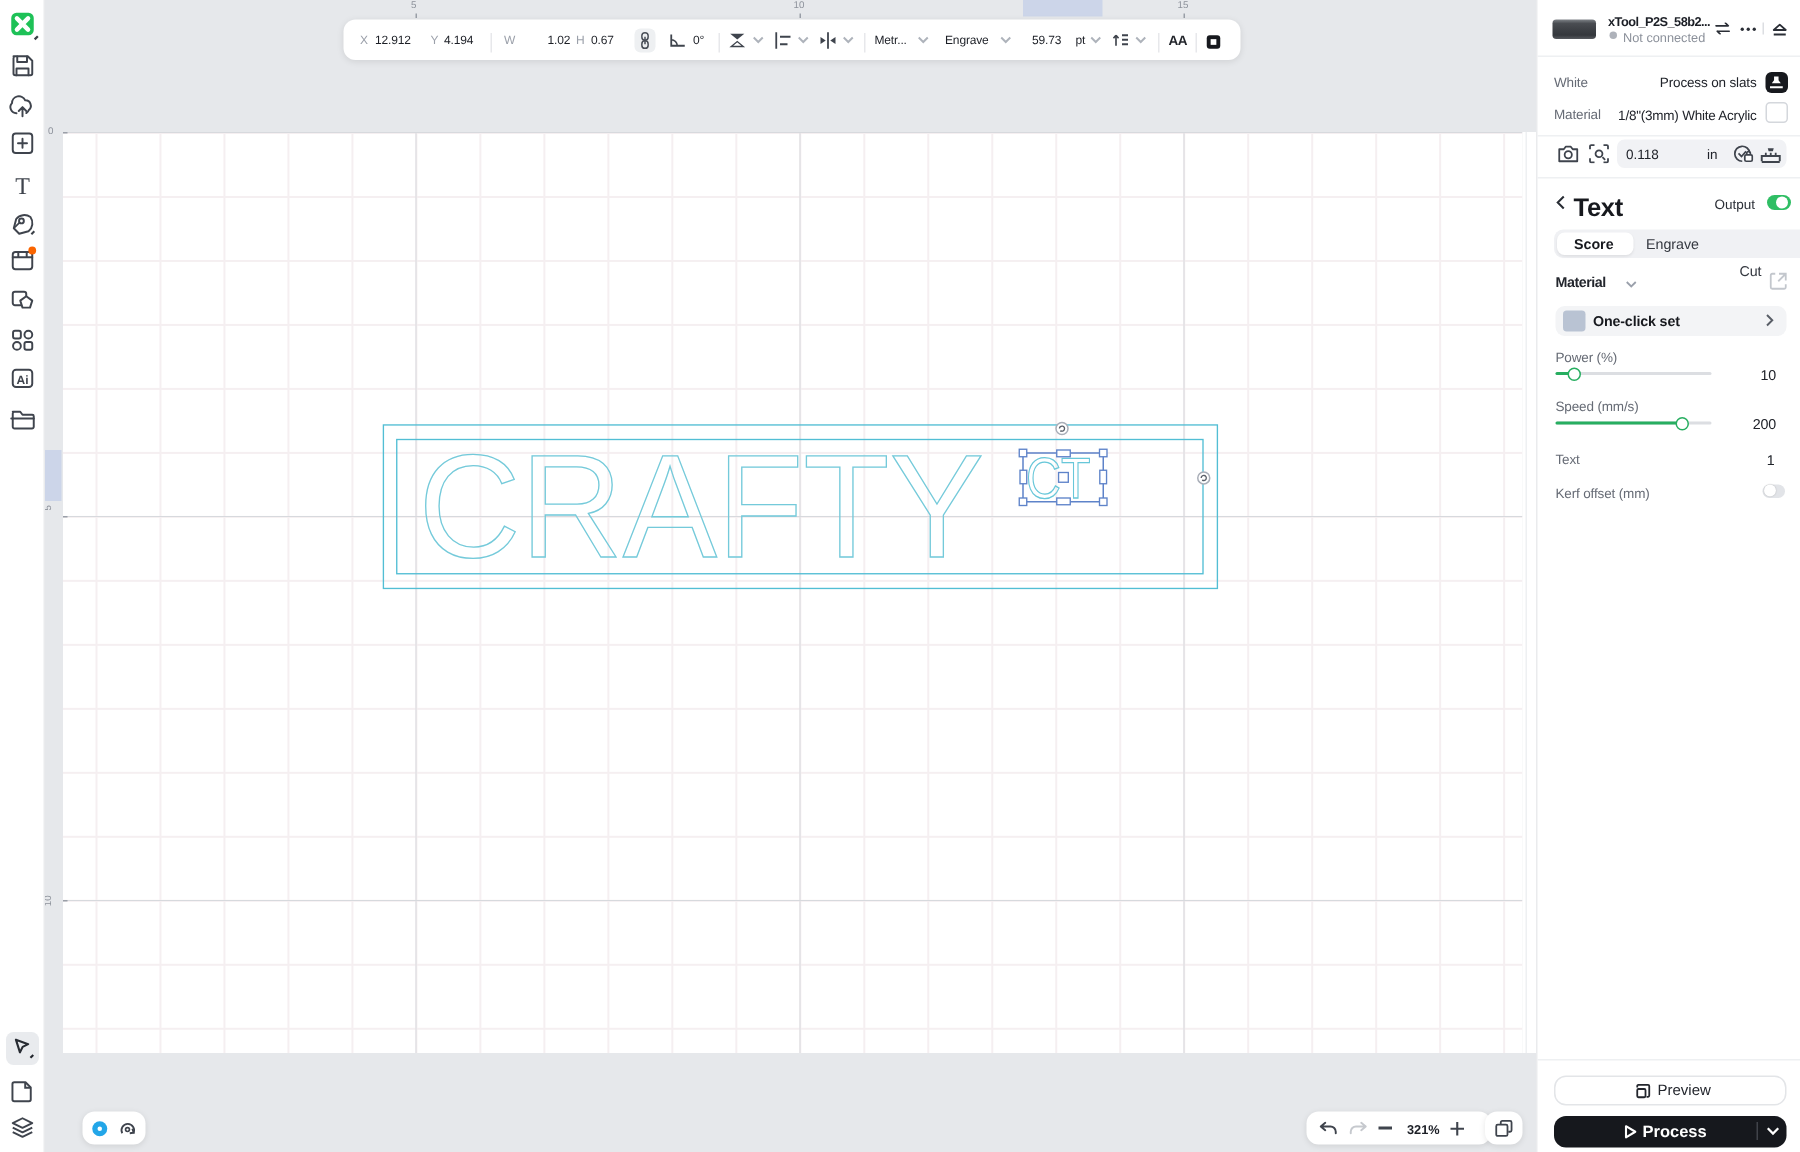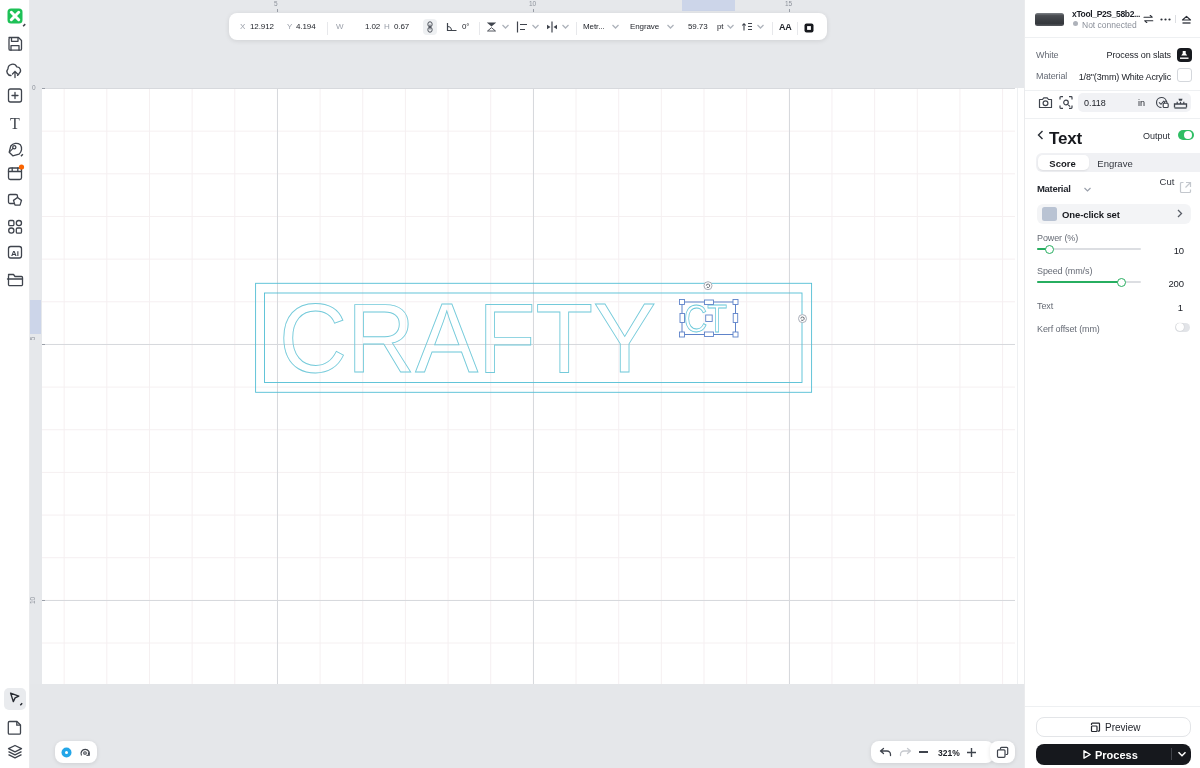--- a/index.html
+++ b/index.html
@@ -2,21 +2,21 @@
 <html><head>
 <meta charset="utf-8">
 <style>
 * { margin:0; padding:0; box-sizing:border-box; }
 html,body { width:1200px; height:768px; overflow:hidden; font-family:"Liberation Sans",sans-serif; }
 body { position:relative; background:#e5e7ea; }
 .abs { position:absolute; }
 
 #sidebar { position:absolute; left:0; top:0; width:30px; height:768px; background:#fff; border-right:1px solid #eaebed; z-index:30; }
 
-#canvas { position:absolute; left:30px; top:0; width:994px; height:684px; background:#e6e8eb; overflow:hidden; }
+#canvas { position:absolute; left:30px; top:0; width:994px; height:768px; background:#e6e8eb; overflow:hidden; }
 #workspace { position:absolute; left:12px; top:88px; width:973px; height:614px; background:#fff;
   background-image:
     linear-gradient(to right, #d7d9dd 1px, transparent 1px),
     linear-gradient(to bottom, #d7d9dd 1px, transparent 1px),
     linear-gradient(to right, #f5eff1 1px, transparent 1px),
     linear-gradient(to bottom, #f5eff1 1px, transparent 1px);
   background-size:256px 256px,256px 256px,42.667px 42.667px,42.667px 42.667px;
   background-position:235px 0px,0px 0px,21.67px 0px,0px 0px;
 }
 .ruler-num { position:absolute; font-size:6.5px; color:#8d929b; z-index:5; }

